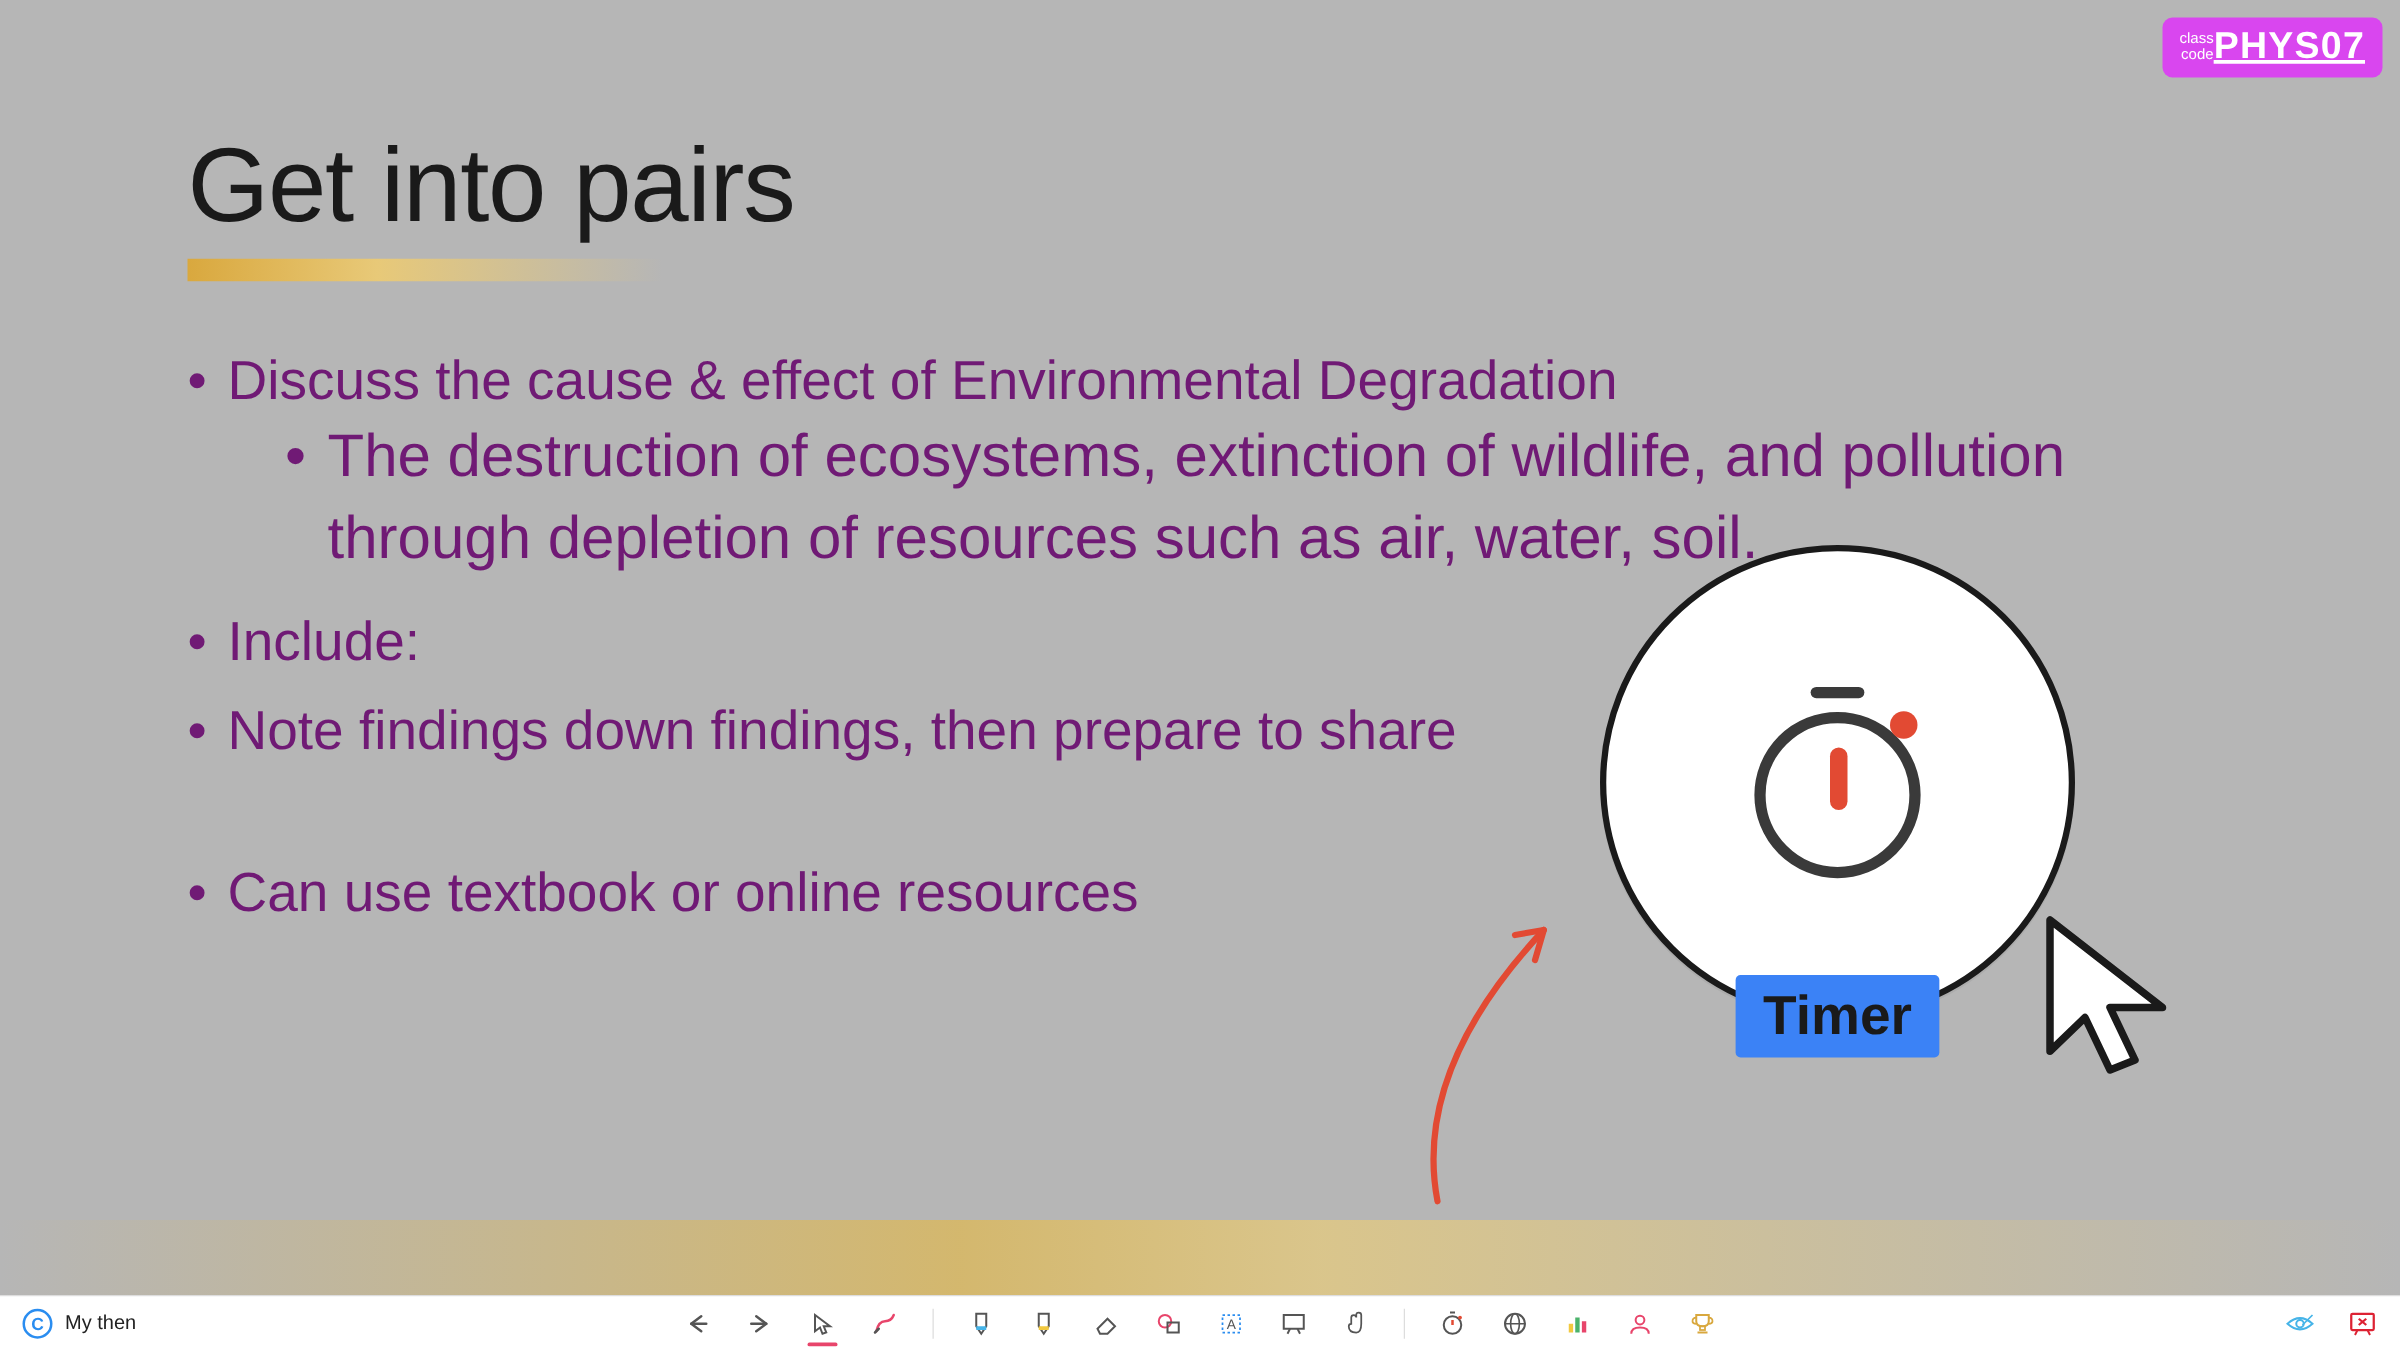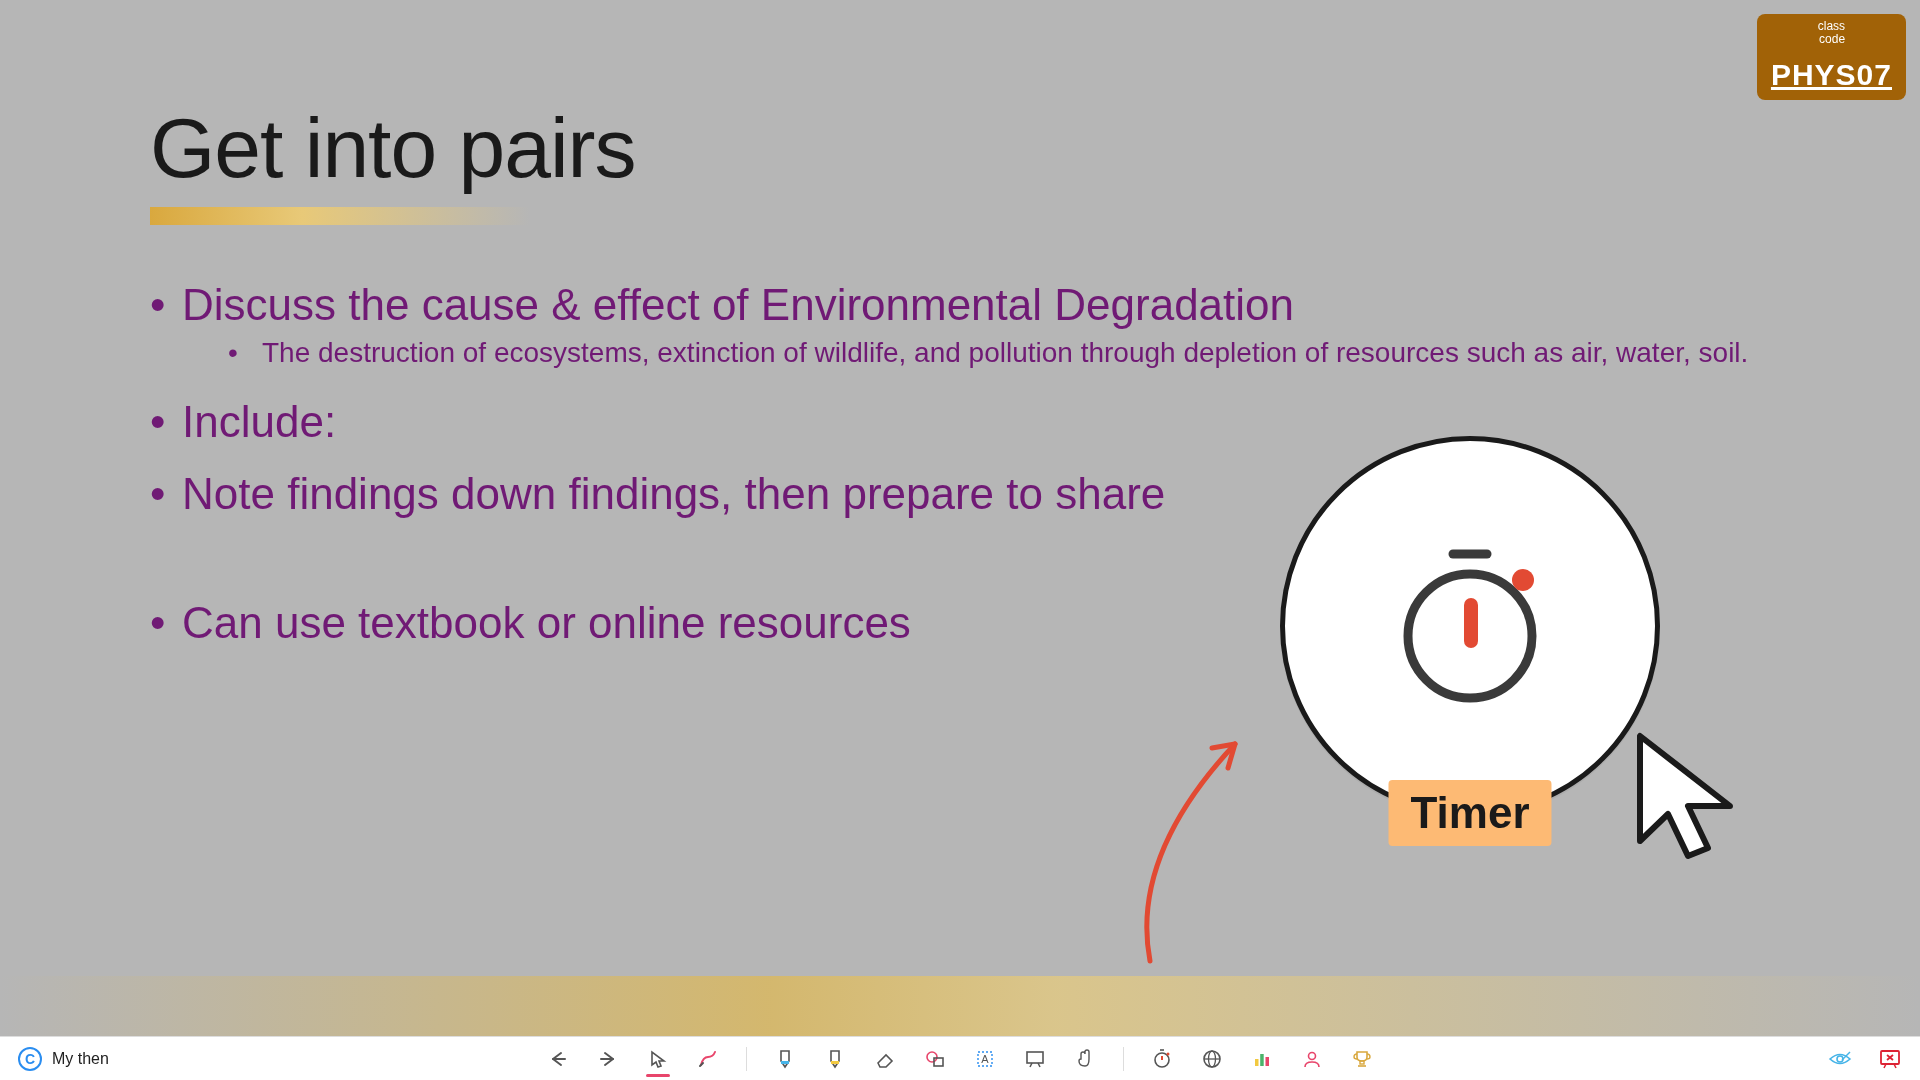--- a/index.html
+++ b/index.html
@@ -14,28 +14,27 @@
     .slide {
       width: 100%;
       height: calc(100% - 44px);
       position: relative;
       padding: 100px 150px 0 150px;
     }
     .class-code-badge {
       position: absolute;
       top: 14px;
       right: 14px;
-      background: #a16207;
+      background: #d946ef;
       color: #fff;
       border-radius: 8px;
       padding: 6px 14px 8px 14px;
       display: flex;
       align-items: center;
-      gap: 12px;
-      flex-direction: column;
+      gap: 0;
     }
     .class-code-badge .label {
       font-size: 12px;
       line-height: 1.1;
       text-align: right;
     }
     .class-code-badge .code {
       font-size: 30px;
       font-weight: 700;
       letter-spacing: 1px;
@@ -69,21 +68,21 @@
     .content .l1::before {
       content: "•";
       position: absolute;
       left: 0;
       top: 0;
     }
     .content .l2 {
       position: relative;
       padding-left: 40px;
       margin-left: 40px;
-      font-size: 28px;
+      font-size: 48px;
     }
     .content .l2::before {
       content: "•";
       position: absolute;
       left: 6px;
       top: 0;
     }
     .bottom-gradient {
       position: absolute;
       left: 0; right: 0;
@@ -110,21 +109,21 @@
       align-items: center;
       justify-content: center;
       box-shadow: 0 2px 0 rgba(0,0,0,.05);
       position: relative;
     }
     .timer-label {
       position: absolute;
       left: 50%;
       bottom: -30px;
       transform: translateX(-50%);
-      background: #fdba74;
+      background: #3b82f6;
       color: #1a1a1a;
       font-size: 44px;
       font-weight: 700;
       padding: 8px 22px;
       border-radius: 4px;
     }
     .cursor-arrow {
       position: absolute;
       right: -90px;
       bottom: -50px;

